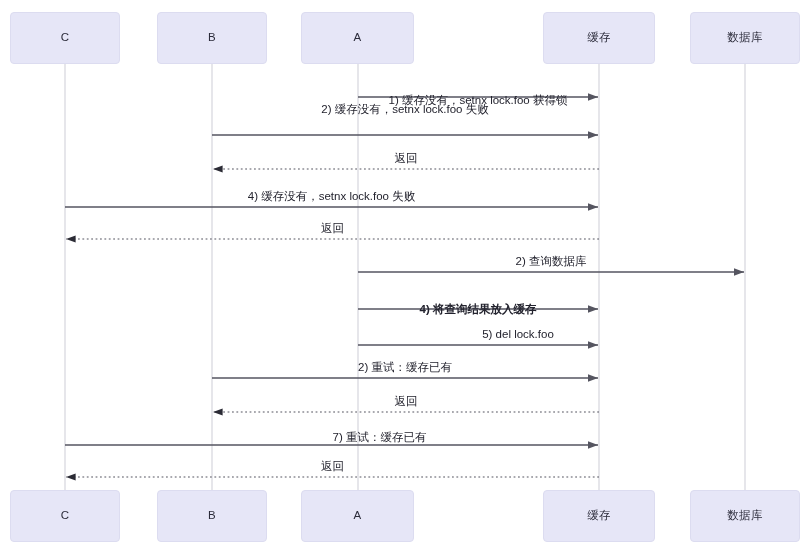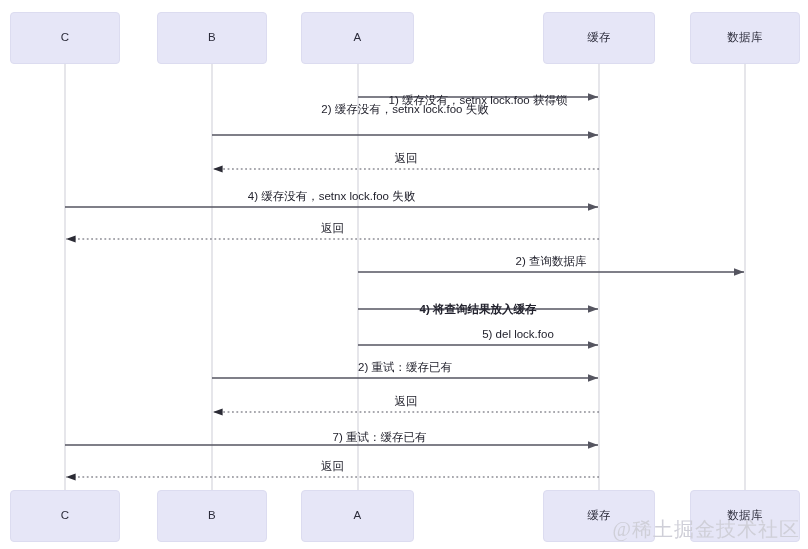--- a/index.html
+++ b/index.html
@@ -141,14 +141,13 @@
       <div class="msg-label" style="left: 332.5px; top: 223px;">返回</div>
       <div class="msg-label" style="left: 551px; top: 256px;">2) 查询数据库</div>
       <div class="msg-label" style="left: 478px; top: 304px; font-weight: bold;">4) 将查询结果放入缓存</div>
       <div class="msg-label" style="left: 478px; top: 329px; margin-left: 40px;">5) del lock.foo</div>
       <div class="msg-label" style="left: 405px; top: 362px;">2) 重试：缓存已有</div>
       <div class="msg-label" style="left: 406px; top: 396px;">返回</div>
       <div class="msg-label" style="left: 331.5px; top: 432px; margin-left: 48px;">7) 重试：缓存已有</div>
       <div class="msg-label" style="left: 332.5px; top: 461px;">返回</div>
     </div>
 
-  <div class="watermark">@稀土掘金技术社区</div>
 </div>
 
 </body></html>

